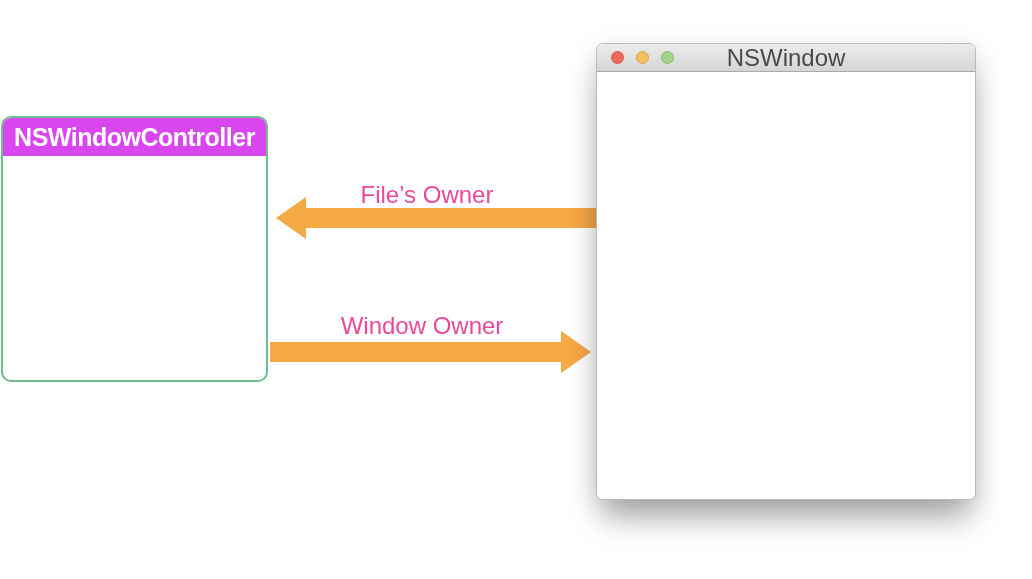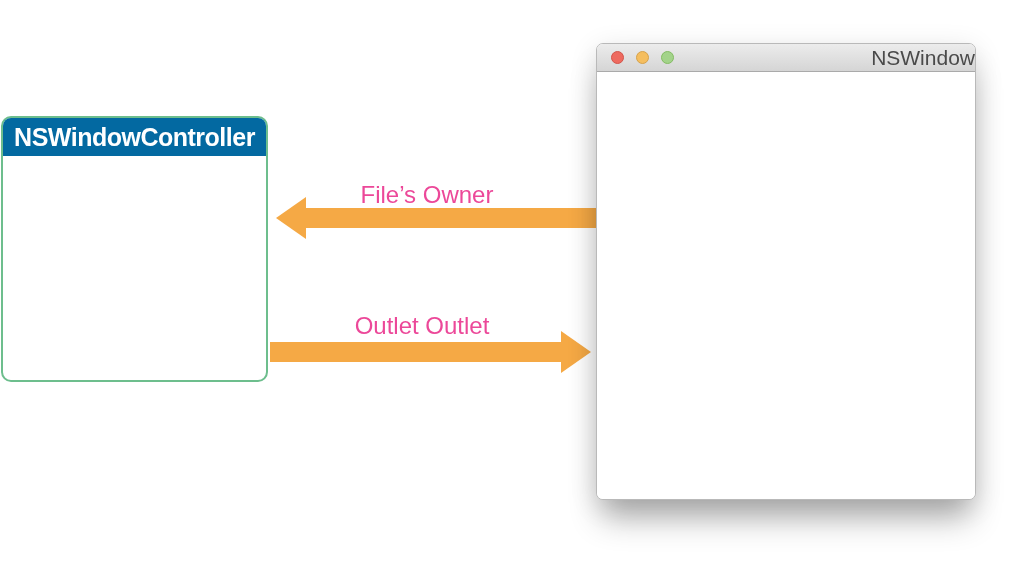--- a/index.html
+++ b/index.html
@@ -24,21 +24,21 @@
     width: 267px;
     height: 266px;
     background: #ffffff;
     border: 2px solid #6DBE8D;
     border-radius: 10px;
     overflow: hidden;
     box-sizing: border-box;
   }
   .controller-header {
     height: 38px;
-    background: #0369a1;
+    background: #d946ef;
     display: flex;
     align-items: center;
     justify-content: center;
   }
   .controller-title {
     color: #ffffff;
     font-size: 25px;
     font-weight: bold;
     letter-spacing: -0.5px;
     white-space: nowrap;
@@ -76,22 +76,22 @@
   }
   .traffic-light {
     width: 13px;
     height: 13px;
     border-radius: 50%;
     border: 1px solid rgba(0,0,0,0.2);
     box-sizing: border-box;
   }
   .mac-title {
     width: 100%;
-    text-align: right;
-    font-size: 21px;
+    text-align: center;
+    font-size: 24px;
     color: #4a4a4a;
     white-space: nowrap;
   }
   .mac-content {
     height: calc(100% - 28px);
     background: #ffffff;
     border-radius: 0 0 6px 6px;
   }
 
   
@@ -139,21 +139,21 @@
   <div class="controller-box">
     <div class="controller-header">
       <span class="controller-title">NSWindowController</span>
     </div>
   </div>
 
   <div id="arrow1-label" class="arrow-label">File’s Owner</div>
   <div id="arrow1-shaft" class="arrow-shaft"></div>
   <div id="arrow1-head" class="arrow-head left"></div>
 
-  <div id="arrow2-label" class="arrow-label">Outlet Outlet</div>
+  <div id="arrow2-label" class="arrow-label">Window Owner</div>
   <div id="arrow2-shaft" class="arrow-shaft"></div>
   <div id="arrow2-head" class="arrow-head right"></div>
 
   <div class="mac-window">
     <div class="mac-titlebar">
       <div class="traffic-lights">
           <span class="traffic-light" style="background: rgb(238, 106, 95); border-color: rgb(210, 84, 74);"></span>
           <span class="traffic-light" style="background: rgb(245, 190, 95); border-color: rgb(214, 162, 75);"></span>
           <span class="traffic-light" style="background: rgb(163, 211, 138); border-color: rgb(132, 188, 99);"></span>
         </div>

